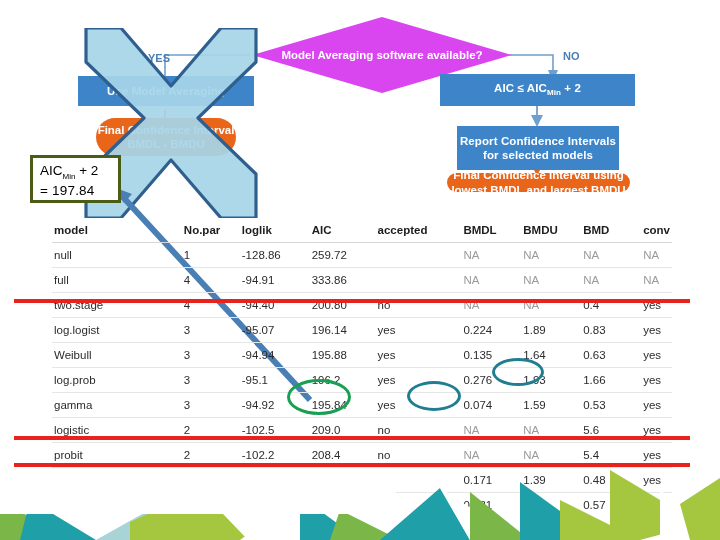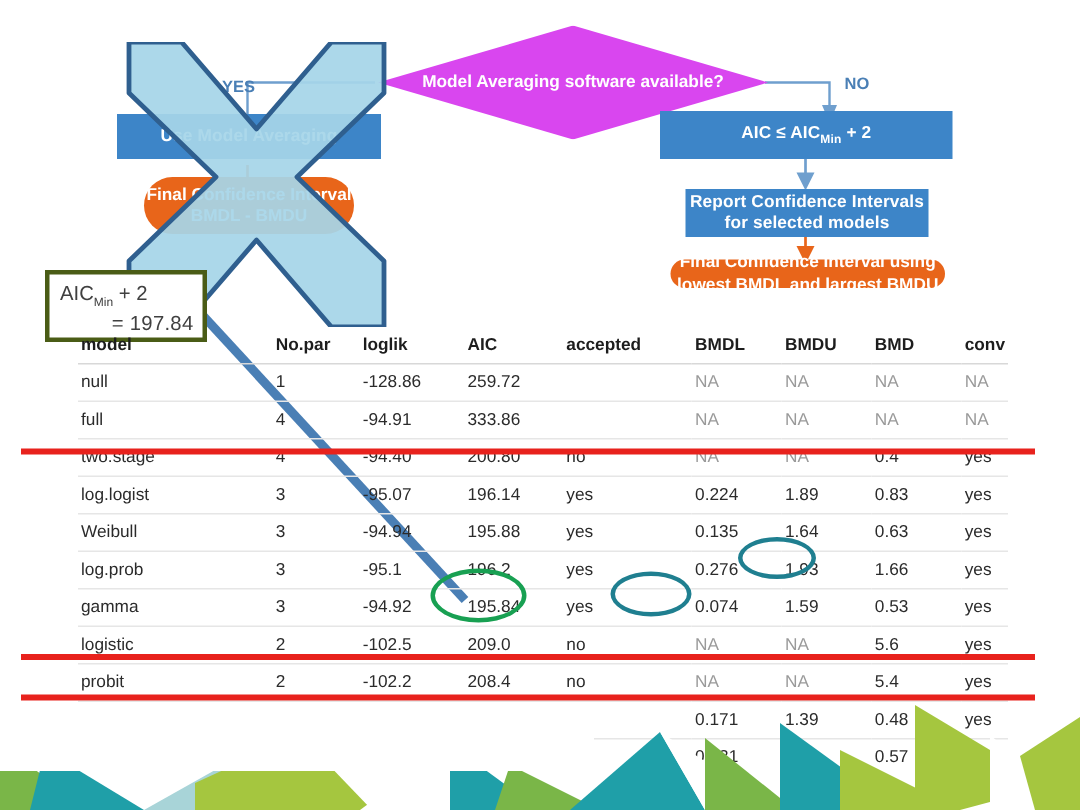--- a/index.html
+++ b/index.html
@@ -76,31 +76,30 @@
   
   .wires { position: absolute; left: 0; top: 0; width: 720px; height: 240px; }
 
   
   .bigx { position: absolute; left: 76px; top: 28px; width: 190px; height: 190px; }
 
   
   .callout {
     position: absolute;
     left: 30px; top: 155px;
-    width: 108px; height: 48px;
+    width: 91px; height: 48px;
     background: #ffffff;
     border: 3px solid #4a5c16;
     box-sizing: border-box;
     padding: 4px 6px 0 7px;
     font-size: 13.5px;
-    color: #404040;
+    color: #000000;
     line-height: 1.35;
-    margin-top: 25px;
-  }
-  .callout .ln2 { letter-spacing: .2px; text-align: right; }
+  }
+  .callout .ln2 { letter-spacing: .2px; }
 
   
   .tbl {
     position: absolute;
     left: 52px; top: 218px;
     width: 620px;
     border-collapse: collapse;
     font-size: 11.5px;
     color: #2b2b2b;
   }
@@ -182,21 +181,21 @@
     <span style="white-space:pre-line;">Final Confidence Interval
 BMDL - BMDU</span>
   </div>
 
   <div class="fc-box" style="left:440px; top:74px; width:195px; height:32px;">
     <div>
       <div><span>AIC ≤ AIC</span><span class="sub">Min</span><span> + 2</span></div>
     </div>
   </div>
 
-  <div class="fc-box" style="left:457px; top:126px; width:162px; height:32px;">
+  <div class="fc-box" style="left:457px; top:126px; width:162px; height:44px;">
     <span style="white-space:pre-line;">Report Confidence Intervals
 for selected models</span>
   </div>
 
   <div class="fc-oval" style="left:447px; top:173px; width:183px; height:19px;">
     <span style="white-space:pre-line;">Final Confidence Interval using
 lowest BMDL and largest BMDU</span>
   </div>
 
   <svg class="bigx" viewBox="0 0 190 190">

